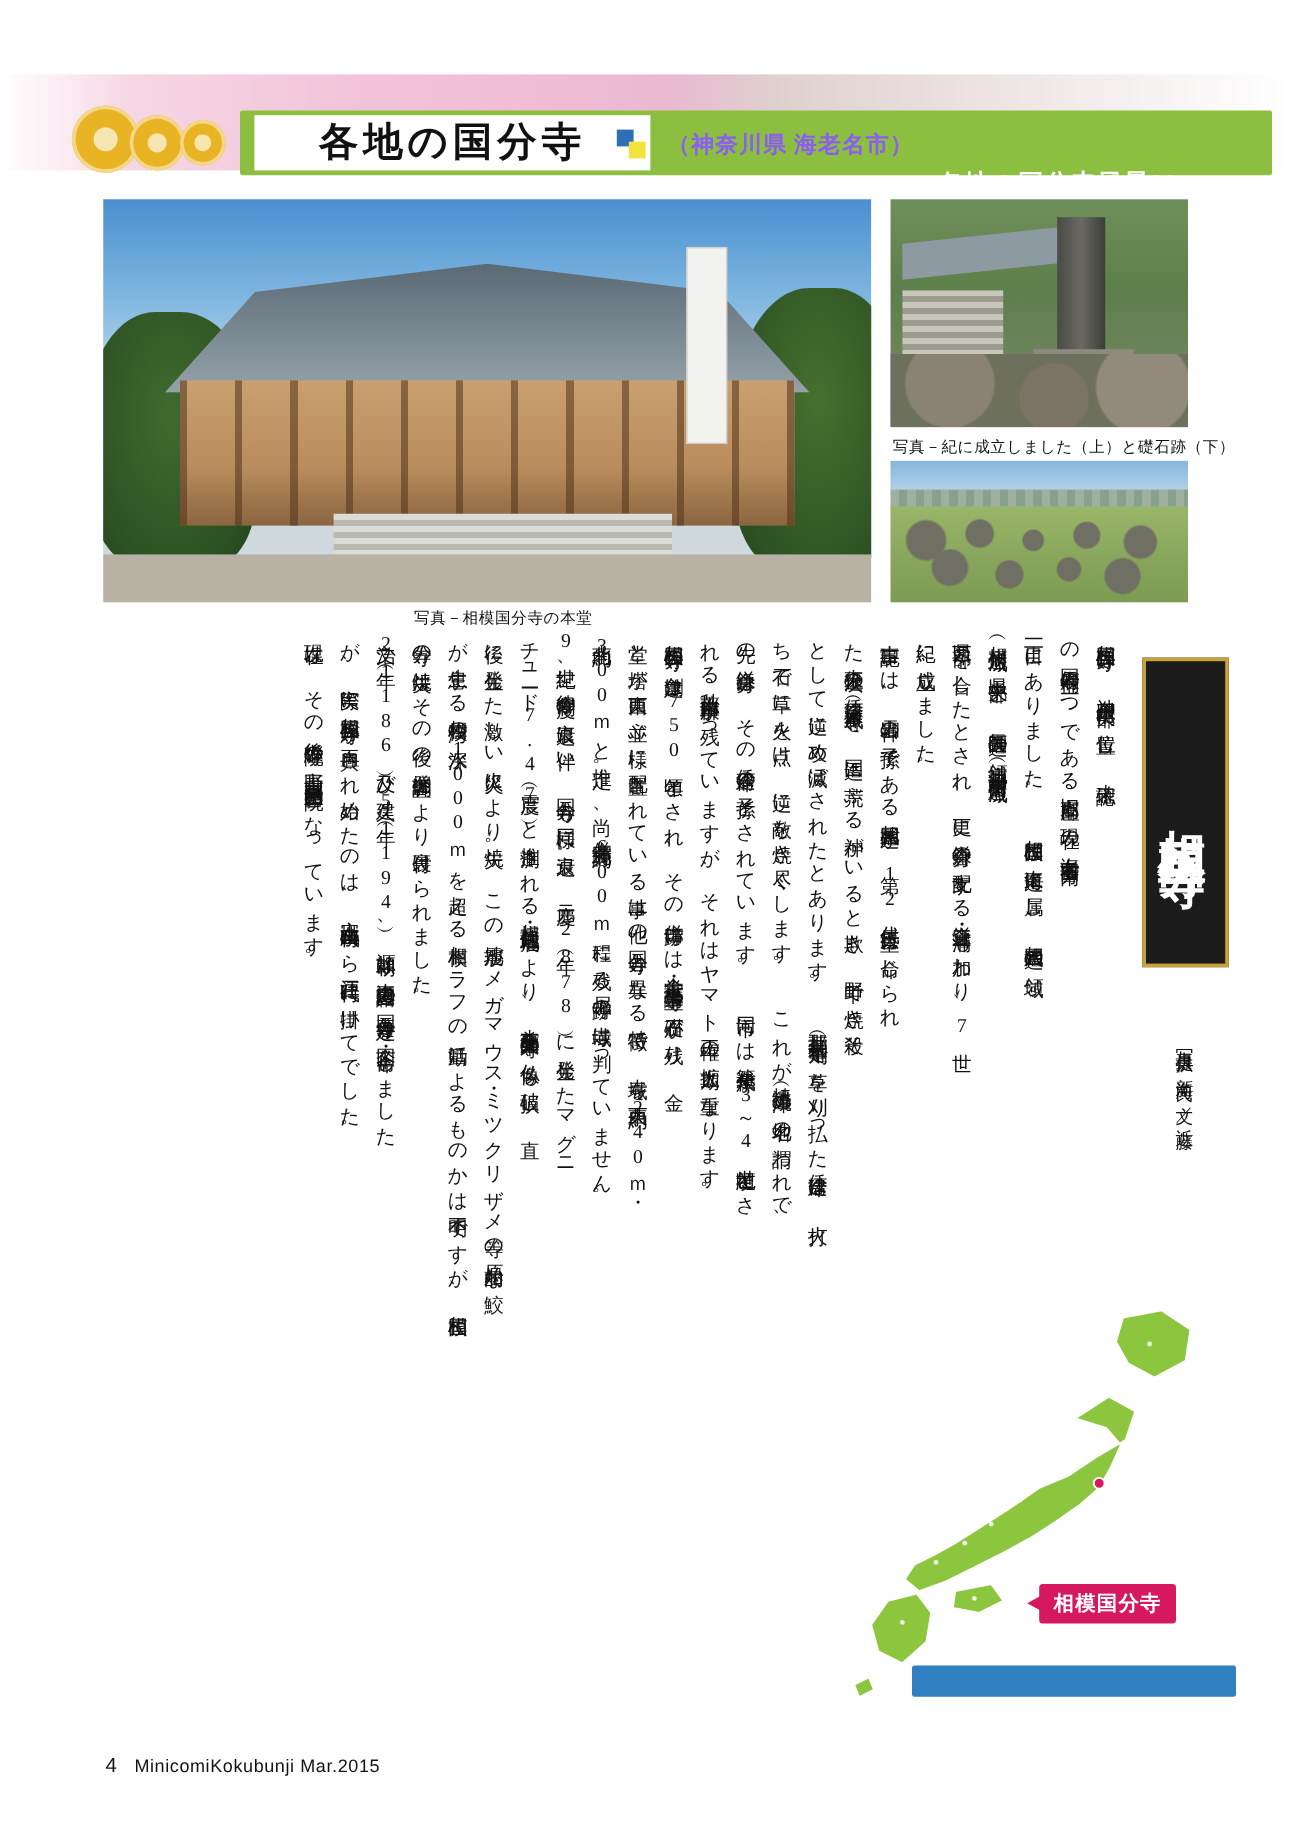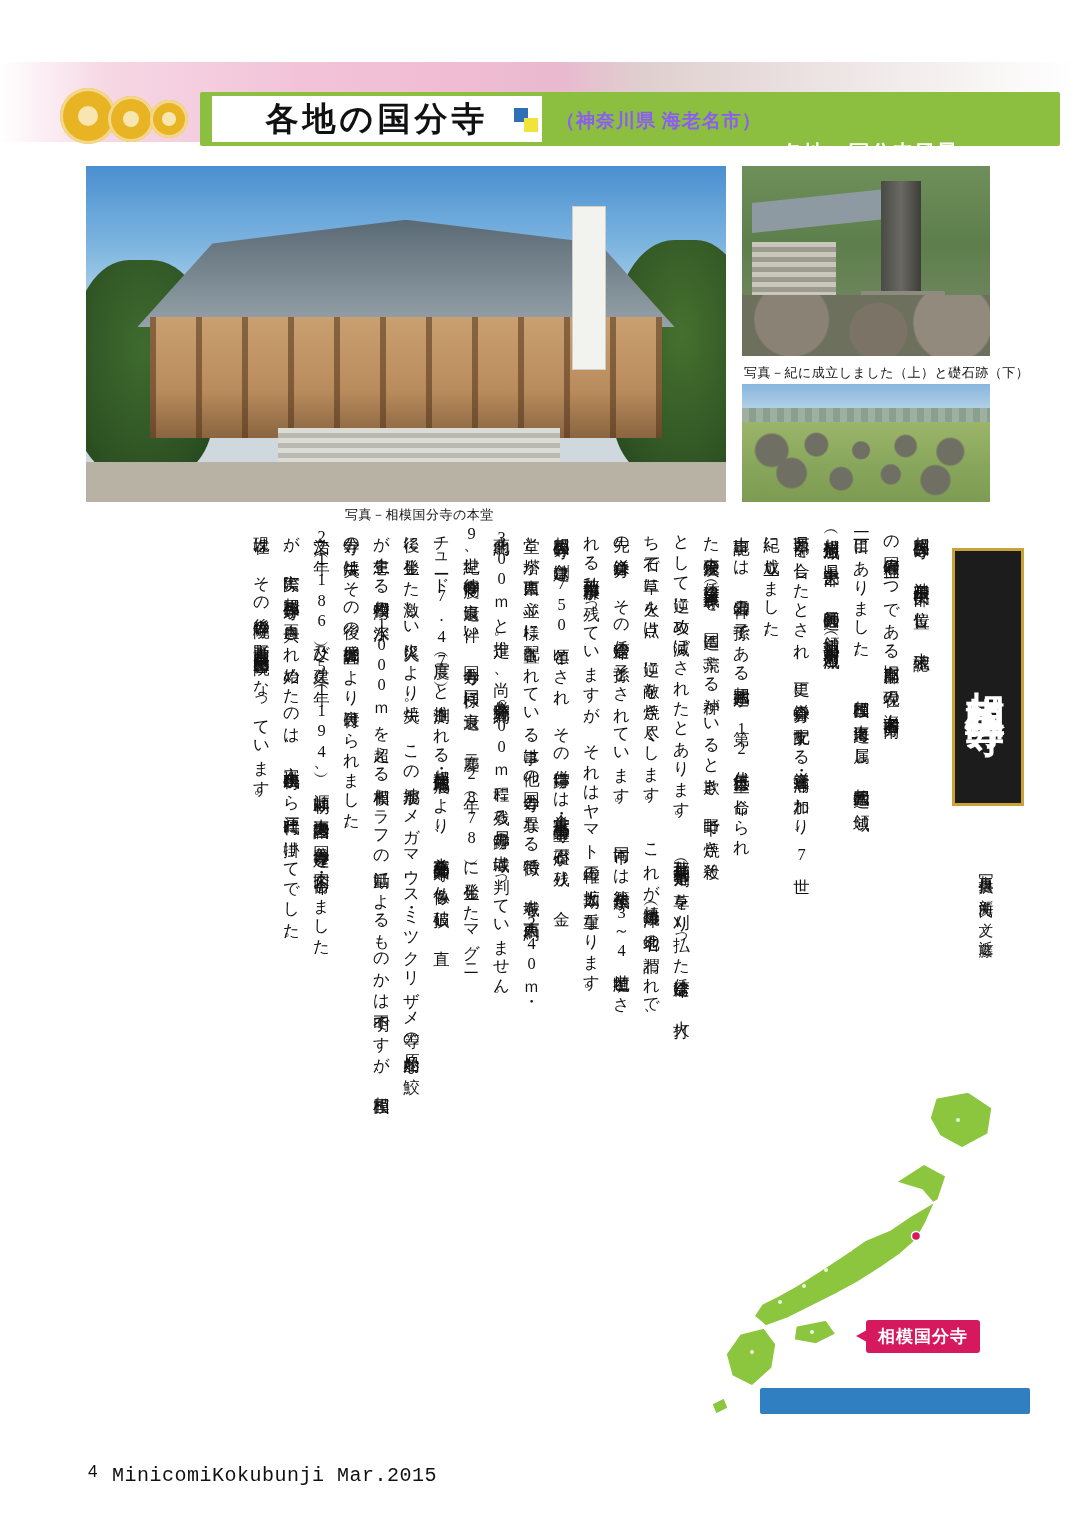--- a/index.html
+++ b/index.html
@@ -348,23 +348,23 @@
     left: 88px;
     top: 1462px;
     font-size: 17px;
     color: #111111;
     font-family: "Liberation Sans", sans-serif;
   }
   #footer-text {
     position: absolute;
     left: 112px;
     top: 1464px;
-    font-size: 20px;
-    color: #111111;
-    font-family: Liberation Mono, monospace;
+    font-size: 15px;
+    color: #111111;
+    font-family: Liberation Sans, sans-serif;
     letter-spacing: 0.5px;
   }
 </style>
 </head>
 <body>
 
 <div id="page">
 
   <div id="header-band"></div>
   <div id="header-green"></div>

